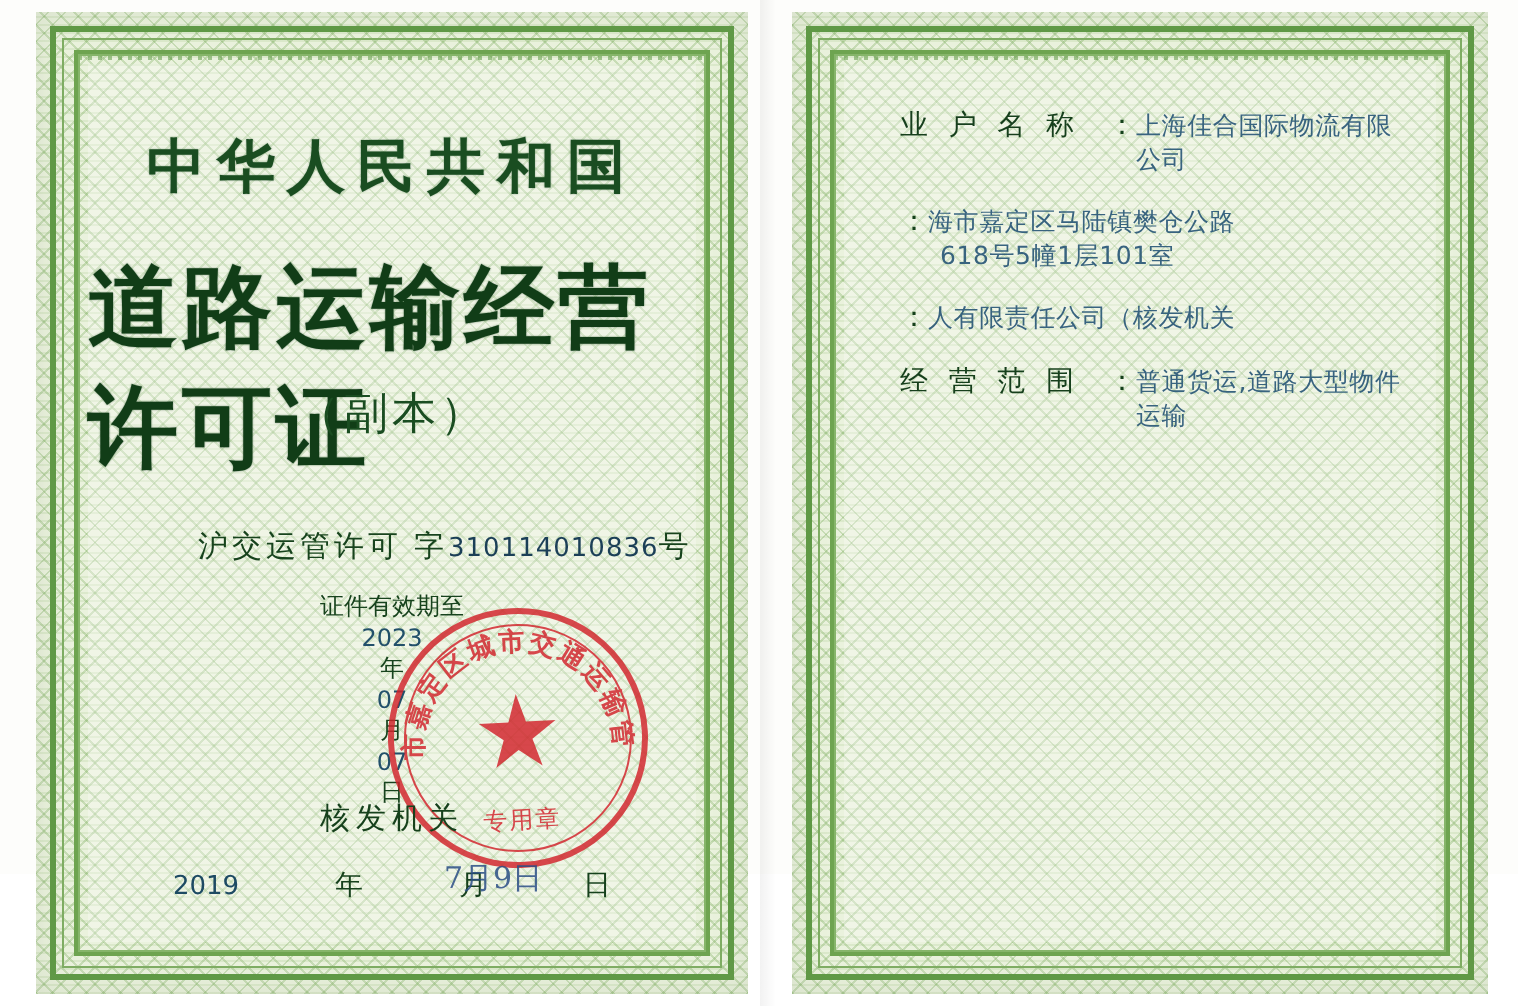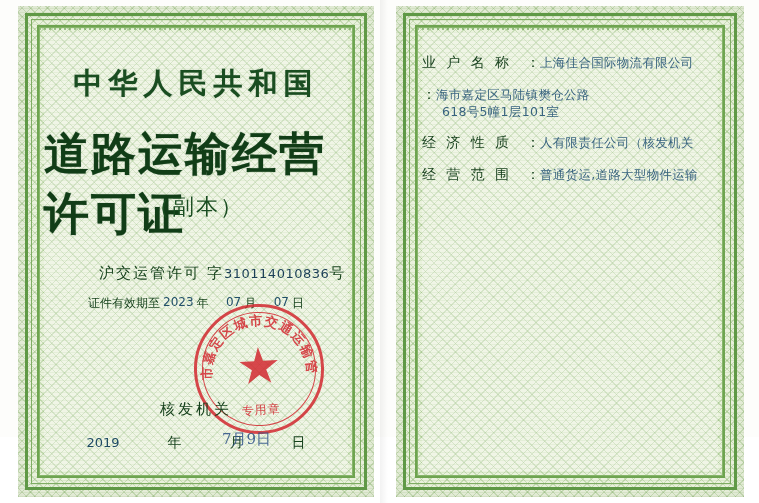--- a/index.html
+++ b/index.html
@@ -150,25 +150,26 @@
     font-family: "DejaVu Sans", sans-serif;
   }
   .cert-line .tail { letter-spacing: 1px; }
 
   .valid-line {
     position: absolute;
     top: 263px;
     left: 44px;
     right: 44px;
     display: flex;
-    align-items: flex-start;
+    align-items: center;
     font-family: "DejaVu Serif", serif;
     font-size: 12px;
     color: #17431d;
     white-space: nowrap;
+    flex-direction: column;
   }
   .valid-line .v-date {
     font-family: "DejaVu Sans", sans-serif;
     font-size: 12px;
     color: #22506a;
     padding: 0 3px;
   }
   .valid-line .v-gap { display: inline-block; width: 22px; }
 
   .issuer-line {
@@ -268,21 +269,21 @@
   
   .rt-content {
     position: relative;
     height: 100%;
     padding-top: 22px;
     box-sizing: border-box;
   }
   .field-row {
     display: flex;
     align-items: flex-start;
-    margin: 0 12px 14px 0;
+    margin: 0 12px 14px 28px;
     font-family: "DejaVu Serif", serif;
     color: #14401a;
   }
   .field-label {
     width: 104px;
     flex: 0 0 104px;
     font-size: 14px;
     color: #163f1c;
     text-align: justify;
     letter-spacing: 1px;
@@ -421,23 +422,20 @@
 
         <div class="field-row">
           <span class="field-colon">：</span>
           <span class="field-value">
             <span>海市嘉定区马陆镇樊仓公路</span>
             <span class="l2">618号5幢1层101室</span>
           </span>
         </div>
 
         <div class="field-row">
-          <span class="field-label">
-            <span class="spread">经济性质</span>
-          </span>
           <span class="field-colon">：</span>
           <span class="field-value">人有限责任公司（核发机关</span>
         </div>
 
         <div class="field-row">
           <span class="field-label">
             <span class="spread">经营范围</span>
           </span>
           <span class="field-colon">：</span>
           <span class="field-value">普通货运,道路大型物件运输</span>

